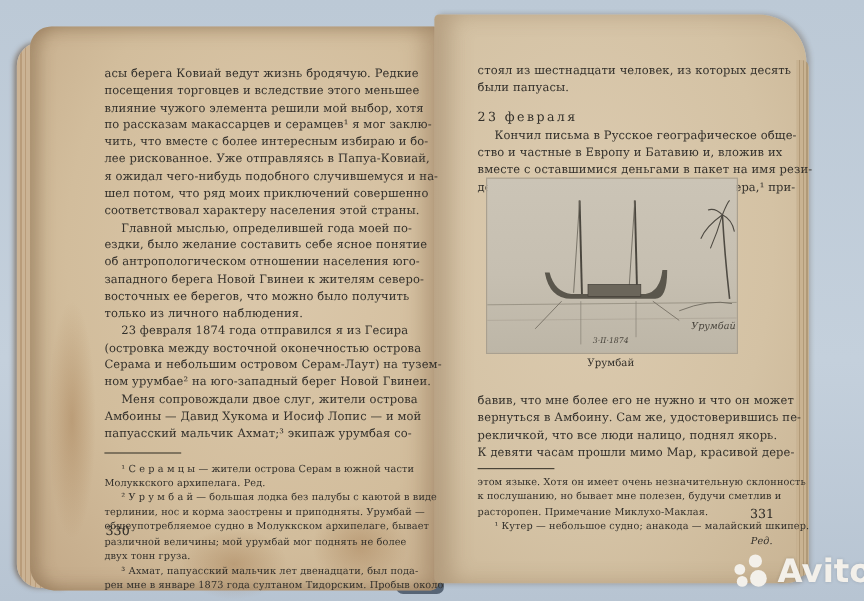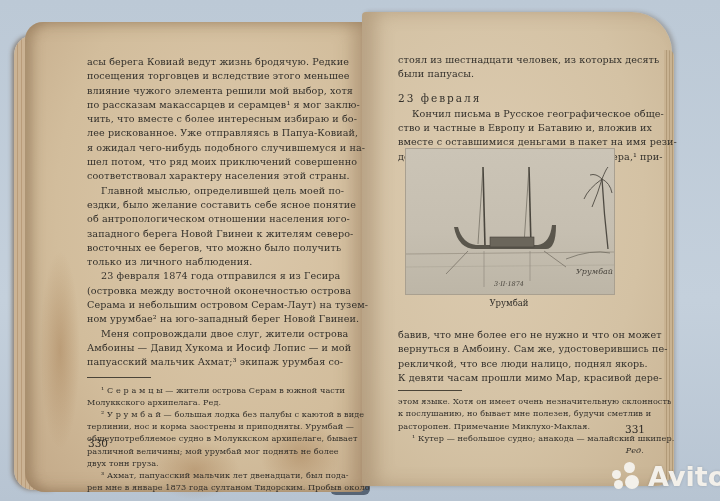--- a/index.html
+++ b/index.html
@@ -84,21 +84,21 @@
       <p>посещения торговцев и вследствие этого меньшее</p>
       <p>влияние чужого элемента решили мой выбор, хотя</p>
       <p>по рассказам макассарцев и серамцев¹ я мог заклю-</p>
       <p>чить, что вместе с более интересным избираю и бо-</p>
       <p>лее рискованное. Уже отправляясь в Папуа-Ковиай,</p>
       <p>я ожидал чего-нибудь подобного случившемуся и на-</p>
       <p>шел потом, что ряд моих приключений совершенно</p>
       <p class="last">соответствовал характеру населения этой страны.</p>
     </div>
     <div>
-      <p class="indent">Главной мыслью, определившей цель моей по-</p>
+      <p class="indent">Главной мыслью, определившей года моей по-</p>
       <p>ездки, было желание составить себе ясное понятие</p>
       <p>об антропологическом отношении населения юго-</p>
       <p>западного берега Новой Гвинеи к жителям северо-</p>
       <p>восточных ее берегов, что можно было получить</p>
       <p class="last">только из личного наблюдения.</p>
     </div>
     <div>
       <p class="indent">23 февраля 1874 года отправился я из Гесира</p>
       <p>(островка между восточной оконечностью острова</p>
       <p>Серама и небольшим островом Серам-Лаут) на тузем-</p>

